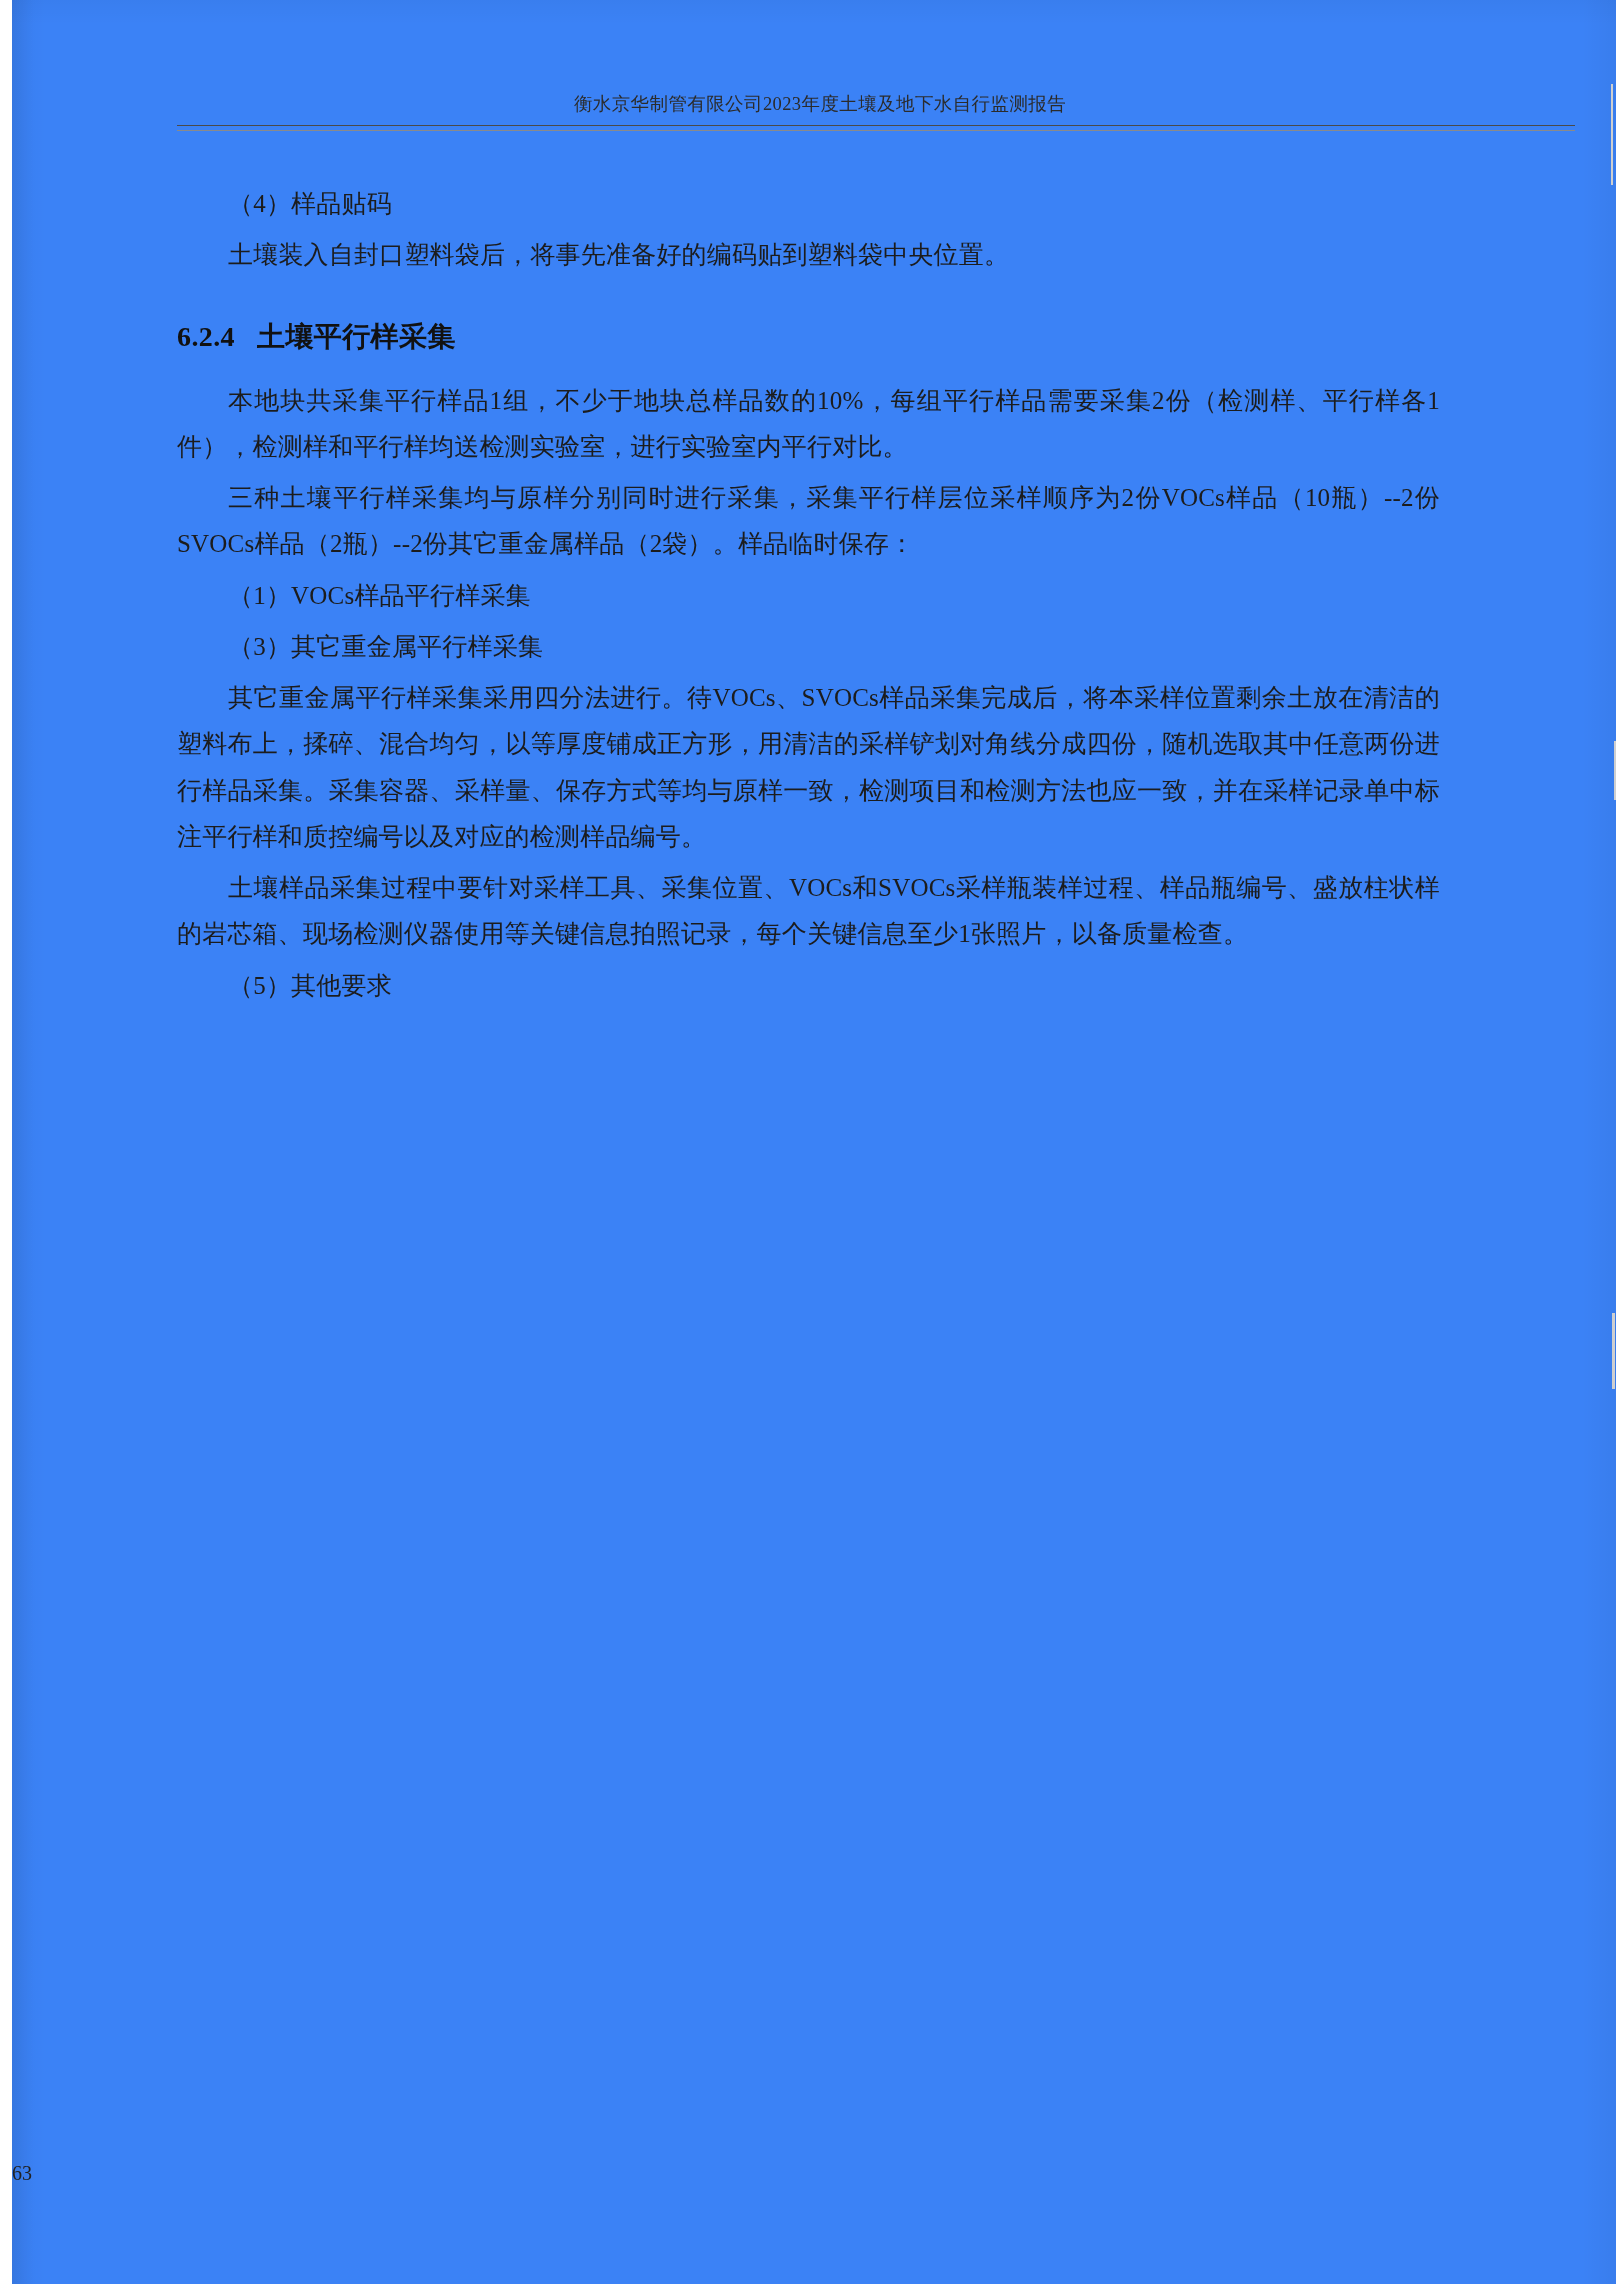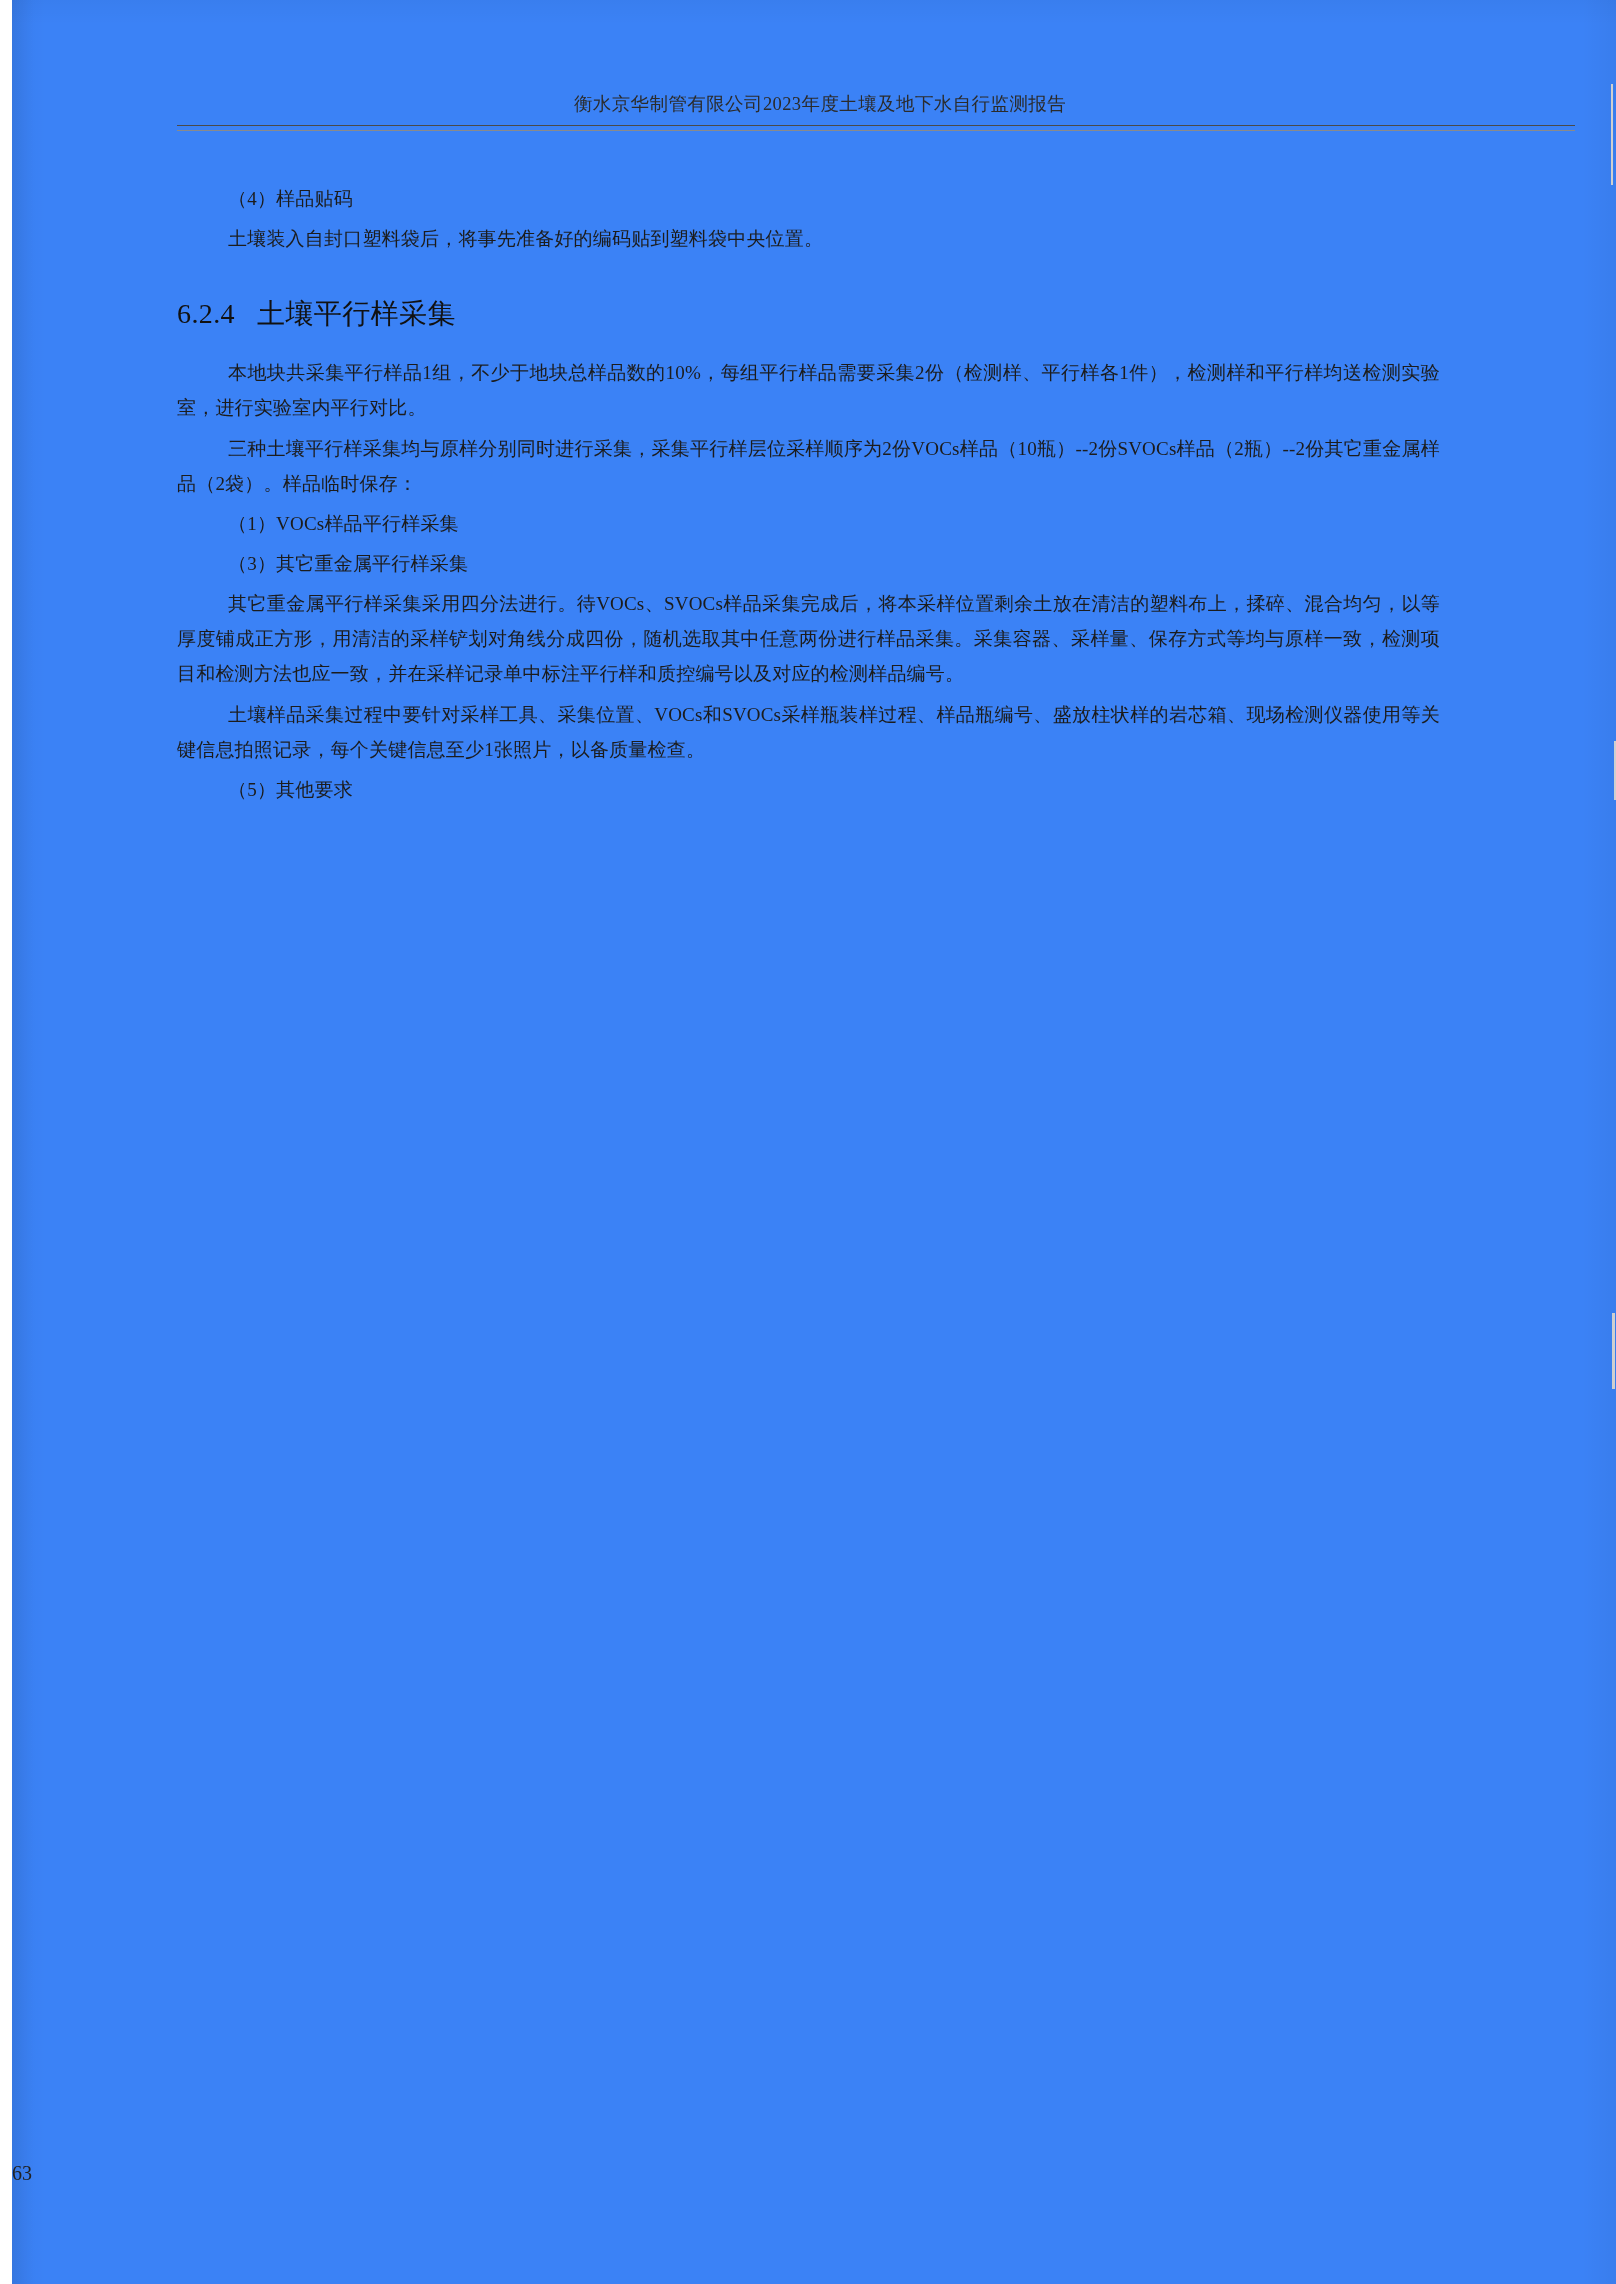--- a/index.html
+++ b/index.html
@@ -52,33 +52,33 @@
     border-top: 0.8px solid #8a8a8a;
   }
   .content {
     position: absolute;
     top: 181px;
     left: 165px;
     width: 1263px;
   }
   p {
     margin: 0 0 5px 0;
-    font-size: 19px;
+    font-size: 25px;
     line-height: 1.85;
     text-align: justify;
     text-justify: inter-ideograph;
     color: #1c1c1c;
     letter-spacing: 0.2px;
   }
   p.indent {
     text-indent: 51px;
   }
   h3.section {
     font-size: 28px;
-    font-weight: normal;
+    font-weight: bold;
     margin: 39px 0 22px 0;
     letter-spacing: 0.4px;
     color: #111111;
     font-family: "Liberation Serif", serif;
   }
   h3.section .num {
     margin-right: 22px;
   }
   .block {
     margin-bottom: 3.4px;

